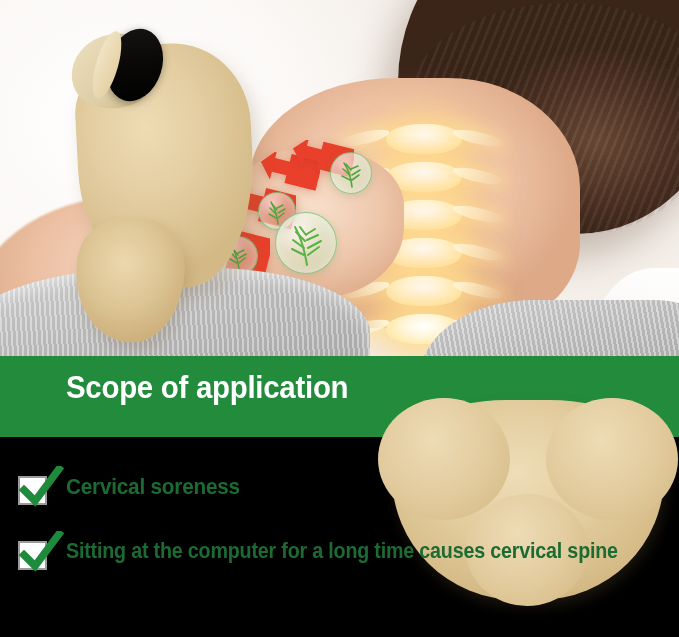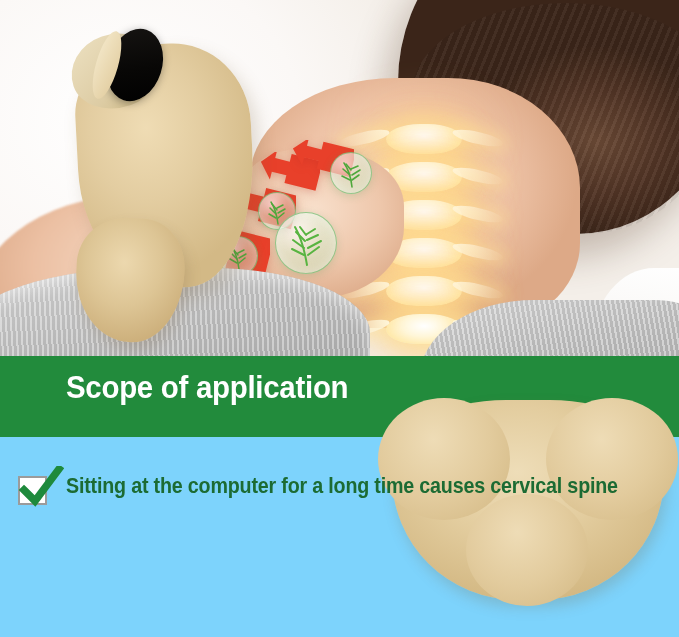--- a/index.html
+++ b/index.html
@@ -3,21 +3,21 @@
 <meta charset="utf-8">
 <style>
   * { margin:0; padding:0; box-sizing:border-box; }
   html,body { background:#ffffff; }
   body {
     font-family:"Liberation Sans", sans-serif;
     width:679px; height:637px;
     position:relative; overflow:hidden;
   }
 
-  #page { position:relative; width:679px; height:637px; background:#7dd3fc; overflow:hidden; }
+  #page { position:relative; width:679px; height:637px; background:#000000; overflow:hidden; }
 
   
   .photo {
     position:absolute; left:0; top:0; width:679px; height:356px;
     overflow:hidden; background:#fdfbf9;
   }
   
   .backdrop {
     position:absolute; inset:0;
     background:
@@ -290,20 +290,27 @@
 
   <div class="patch-bottom">
     <div class="pb-body"></div>
     <div class="lobe" style="left:0px;top:0px;width:132px;height:122px;"></div>
     <div class="lobe" style="left:168px;top:0px;width:132px;height:122px;"></div>
     <div class="lobe" style="left:88px;top:96px;width:122px;height:112px;"></div>
   </div>
 
   <div class="checklist">
 
+    <div class="check-row">
+      <div class="checkbox"></div>
+      <svg class="tick" viewBox="0 0 46 44">
+        <path d="M6 24 L17 35 L41 3" stroke="#1E8A3C" stroke-width="7.5" fill="none" stroke-linecap="square" stroke-linejoin="miter"></path>
+      </svg>
+      <div class="check-label">Cervical soreness</div>
+    </div>
 
 
     <div class="check-row wide">
       <div class="checkbox"></div>
       <svg class="tick" viewBox="0 0 46 44">
         <path d="M6 24 L17 35 L41 3" stroke="#1E8A3C" stroke-width="7.5" fill="none" stroke-linecap="square" stroke-linejoin="miter"></path>
       </svg>
       <div class="check-label">Sitting at the computer for a long time causes cervical spine</div>
     </div>
 

